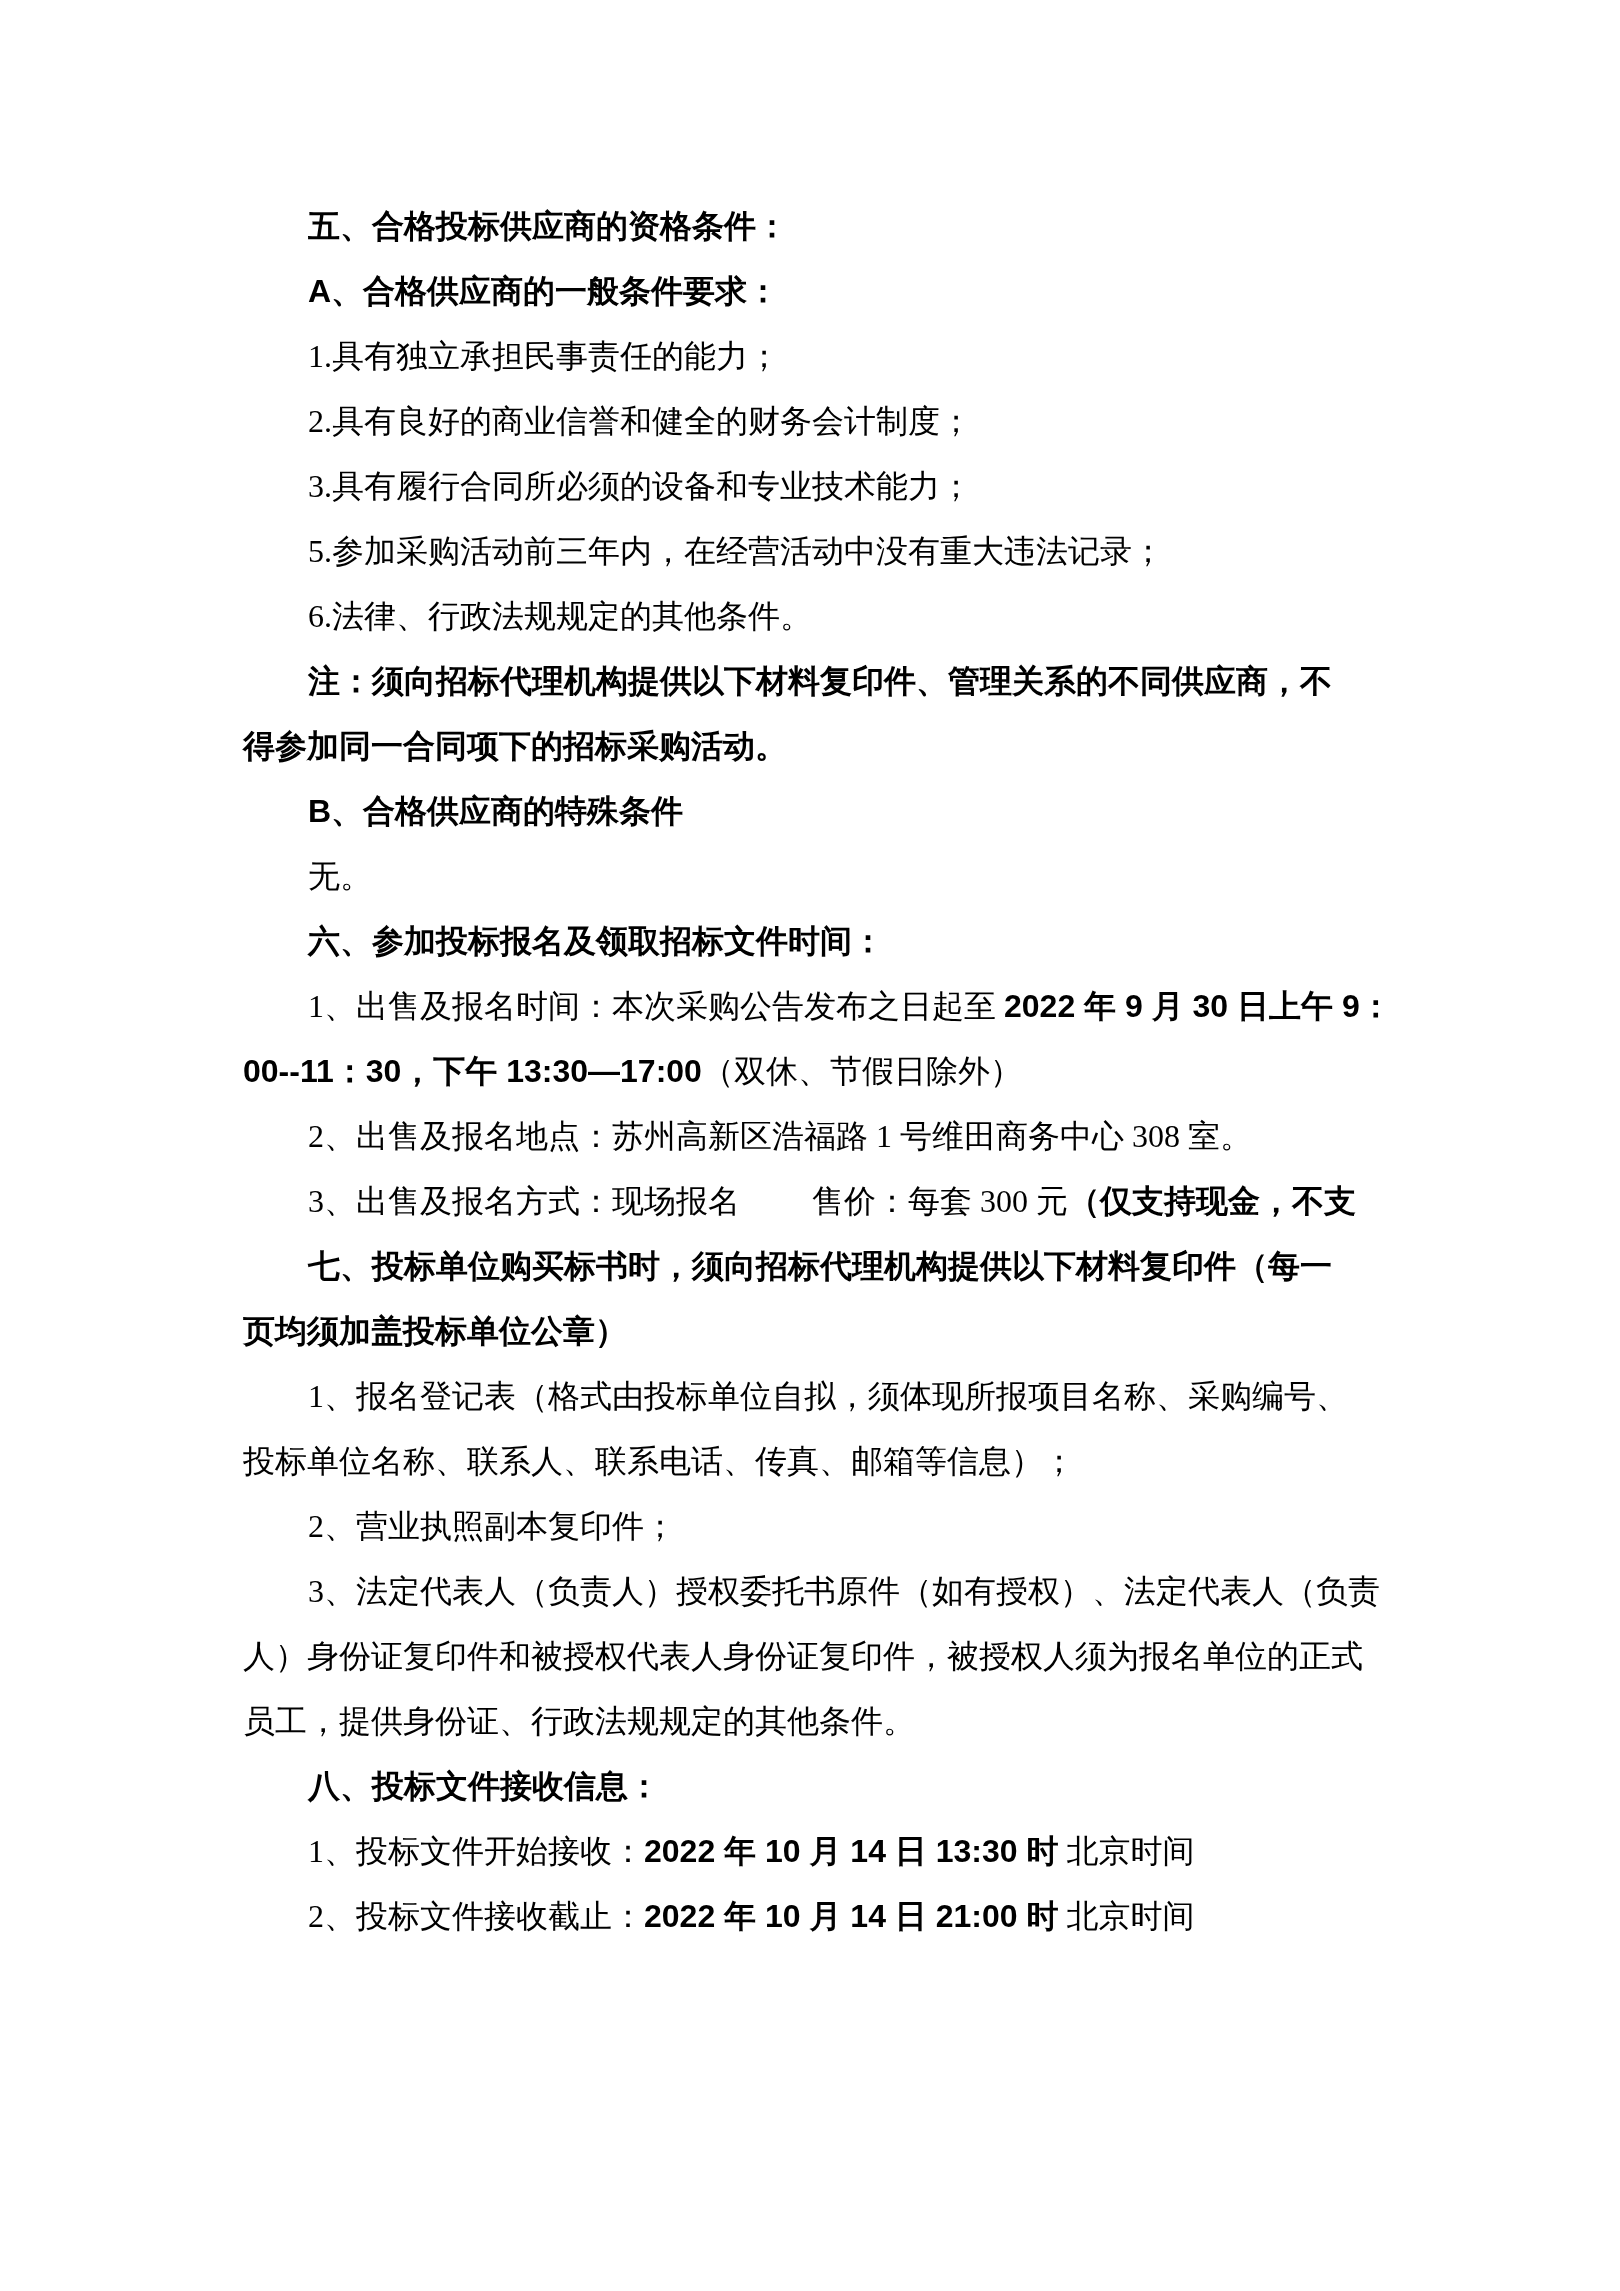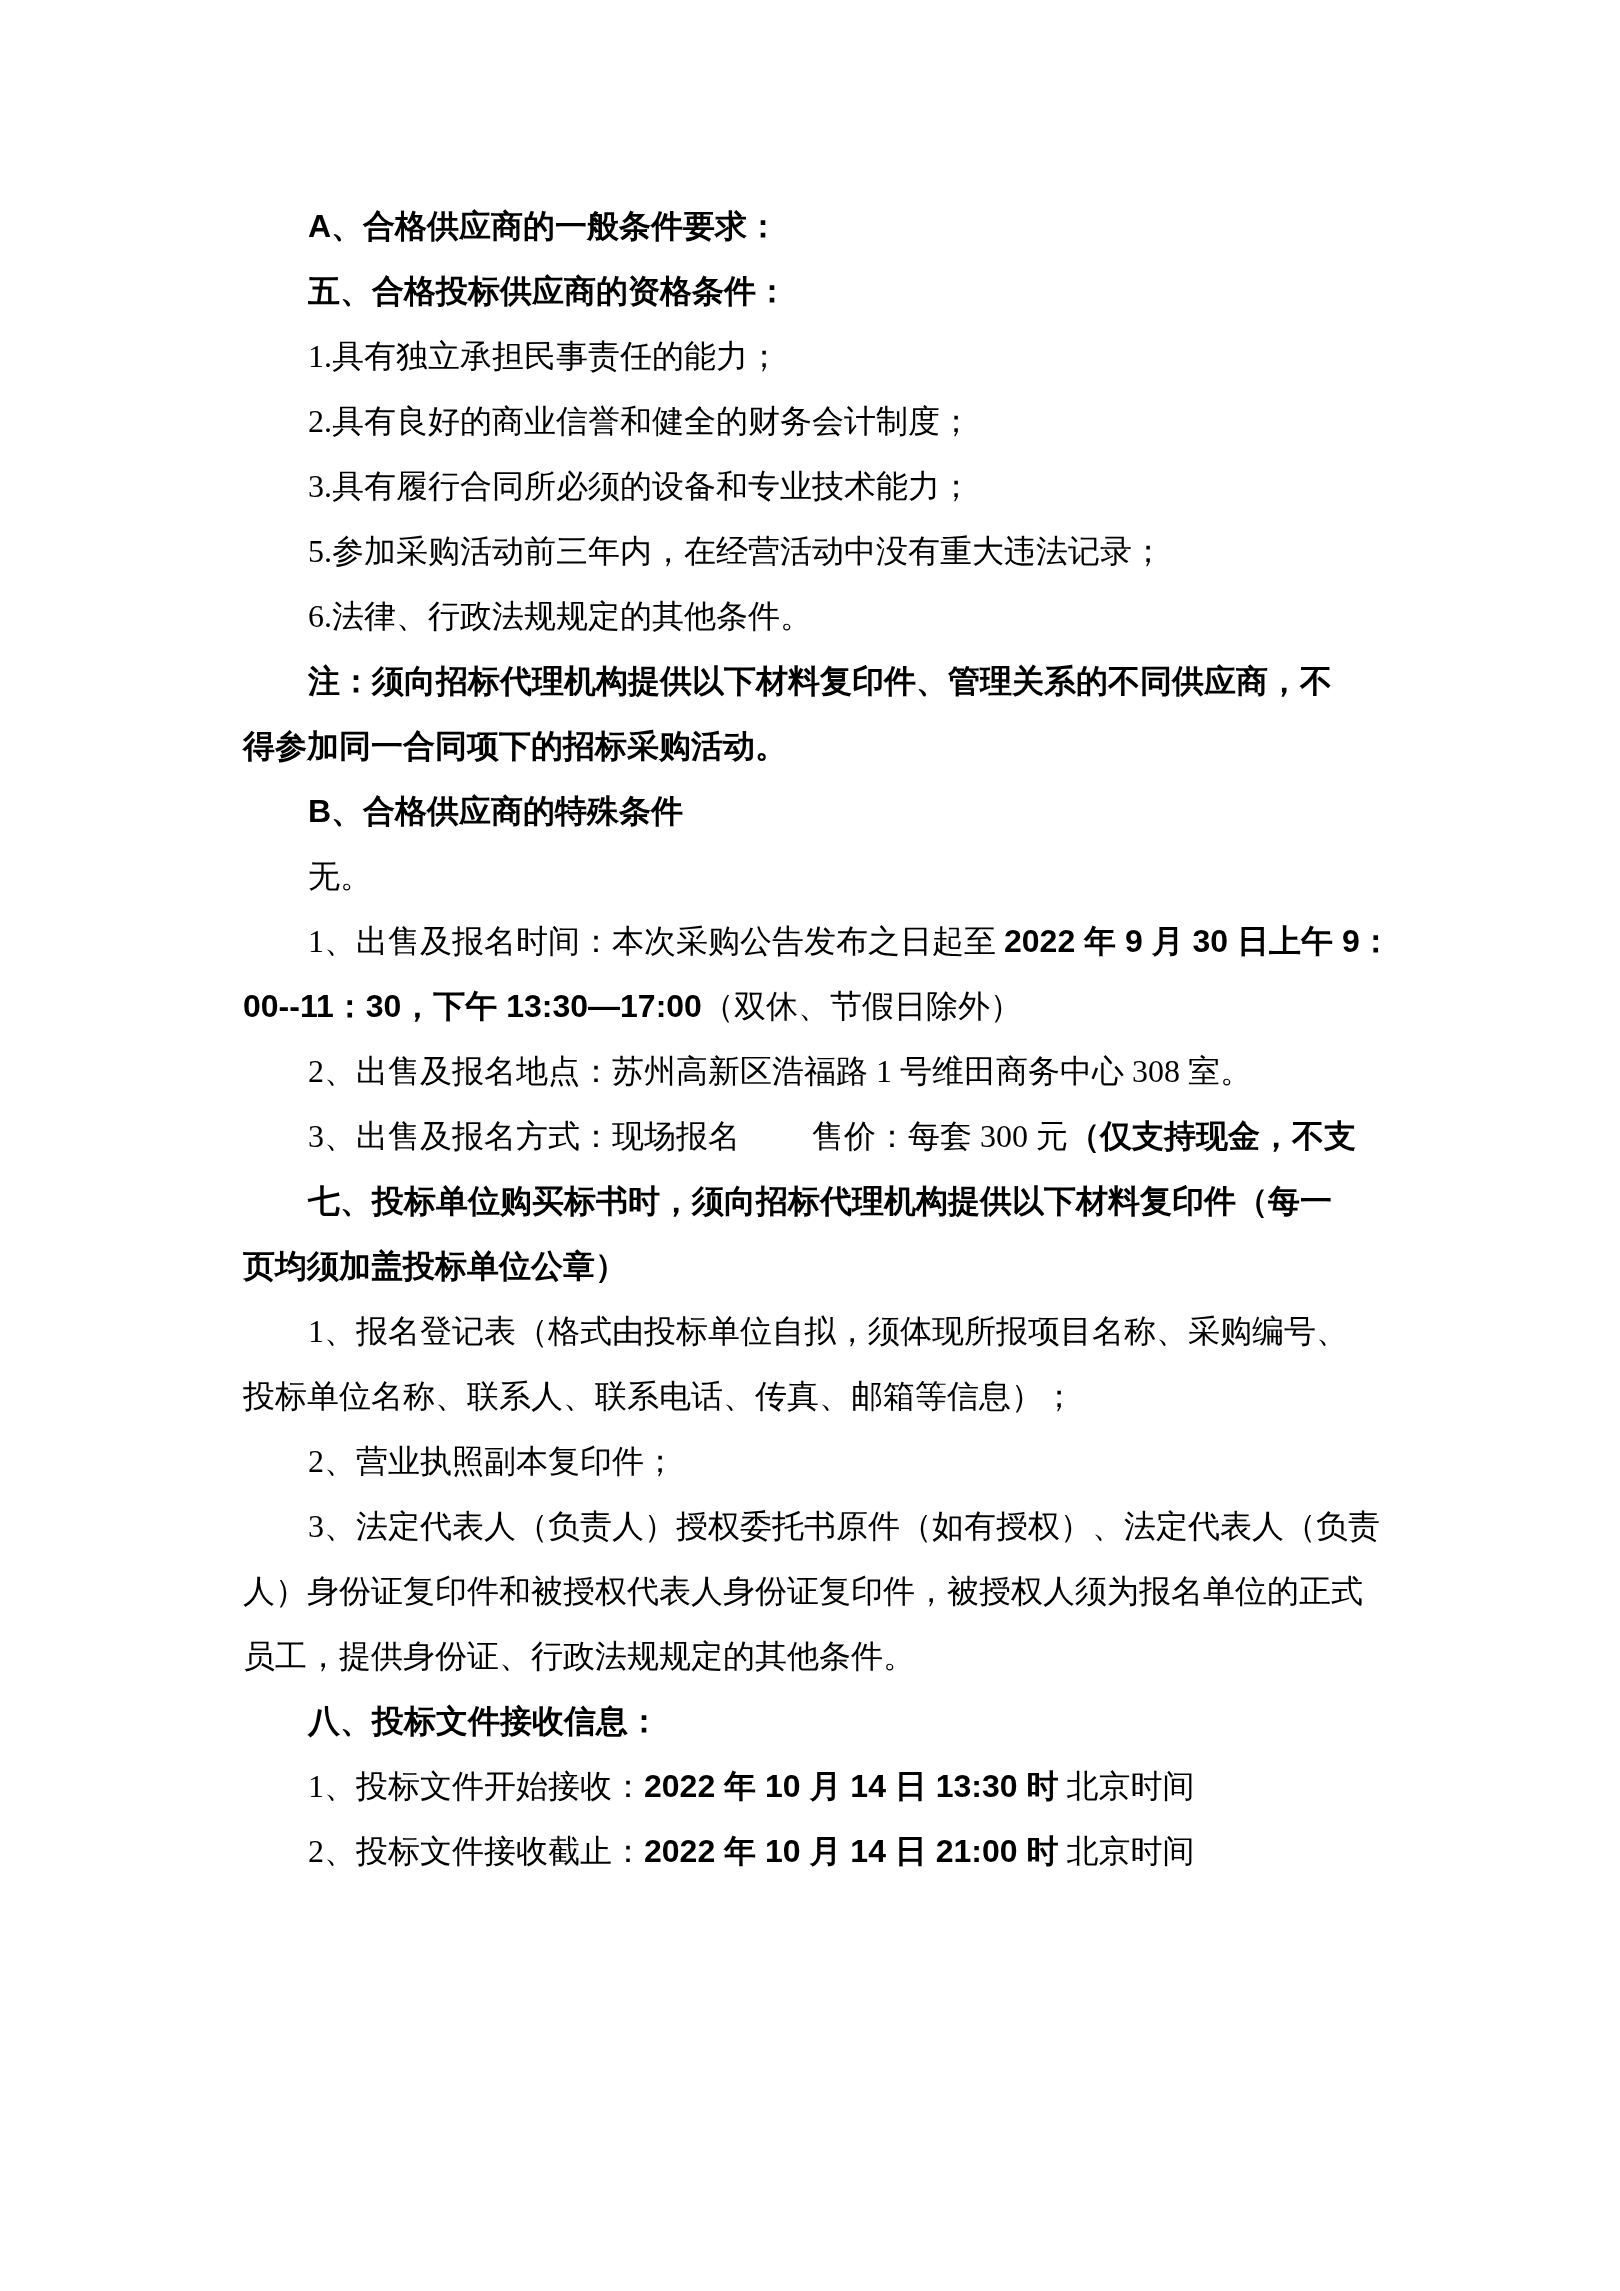--- a/index.html
+++ b/index.html
@@ -36,31 +36,32 @@
   .seg.bold {
     font-weight: 700;
     font-family: "Liberation Sans", "DejaVu Sans", sans-serif;
   }
 </style>
 </head>
 <body>
 
 <div class="page">
   <div class="doc-body" id="doc-body">
+      <div class="line indent"><span class="seg bold">五、合格投标供应商的资格条件：</span></div>
       <div class="line indent"><span class="seg bold">A、合格供应商的一般条件要求：</span></div>
-      <div class="line indent"><span class="seg bold">五、合格投标供应商的资格条件：</span></div>
       <div class="line indent"><span class="seg">1.具有独立承担民事责任的能力；</span></div>
       <div class="line indent"><span class="seg">2.具有良好的商业信誉和健全的财务会计制度；</span></div>
       <div class="line indent"><span class="seg">3.具有履行合同所必须的设备和专业技术能力；</span></div>
       <div class="line indent"><span class="seg">5.参加采购活动前三年内，在经营活动中没有重大违法记录；</span></div>
       <div class="line indent"><span class="seg">6.法律、行政法规规定的其他条件。</span></div>
       <div class="line indent"><span class="seg bold">注：须向招标代理机构提供以下材料复印件、管理关系的不同供应商，不</span></div>
       <div class="line"><span class="seg bold">得参加同一合同项下的招标采购活动。</span></div>
       <div class="line indent"><span class="seg bold">B、合格供应商的特殊条件</span></div>
       <div class="line indent"><span class="seg">无。</span></div>
+      <div class="line indent"><span class="seg bold">六、参加投标报名及领取招标文件时间：</span></div>
       <div class="line indent"><span class="seg">1、出售及报名时间：本次采购公告发布之日起至 </span><span class="seg bold">2022 年 9 月 30 日上午 9：</span></div>
       <div class="line"><span class="seg bold">00--11：30，下午 13:30—17:00</span><span class="seg">（双休、节假日除外）</span></div>
       <div class="line indent"><span class="seg">2、出售及报名地点：苏州高新区浩福路 1 号维田商务中心 308 室。</span></div>
       <div class="line indent"><span class="seg">3、出售及报名方式：现场报名　　 售价：每套 300 元</span><span class="seg bold">（仅支持现金，不支</span></div>
       <div class="line indent"><span class="seg bold">七、投标单位购买标书时，须向招标代理机构提供以下材料复印件（每一</span></div>
       <div class="line"><span class="seg bold">页均须加盖投标单位公章）</span></div>
       <div class="line indent"><span class="seg">1、报名登记表（格式由投标单位自拟，须体现所报项目名称、采购编号、</span></div>
       <div class="line"><span class="seg">投标单位名称、联系人、联系电话、传真、邮箱等信息）；</span></div>
       <div class="line indent"><span class="seg">2、营业执照副本复印件；</span></div>
       <div class="line indent"><span class="seg">3、法定代表人（负责人）授权委托书原件（如有授权）、法定代表人（负责</span></div>

